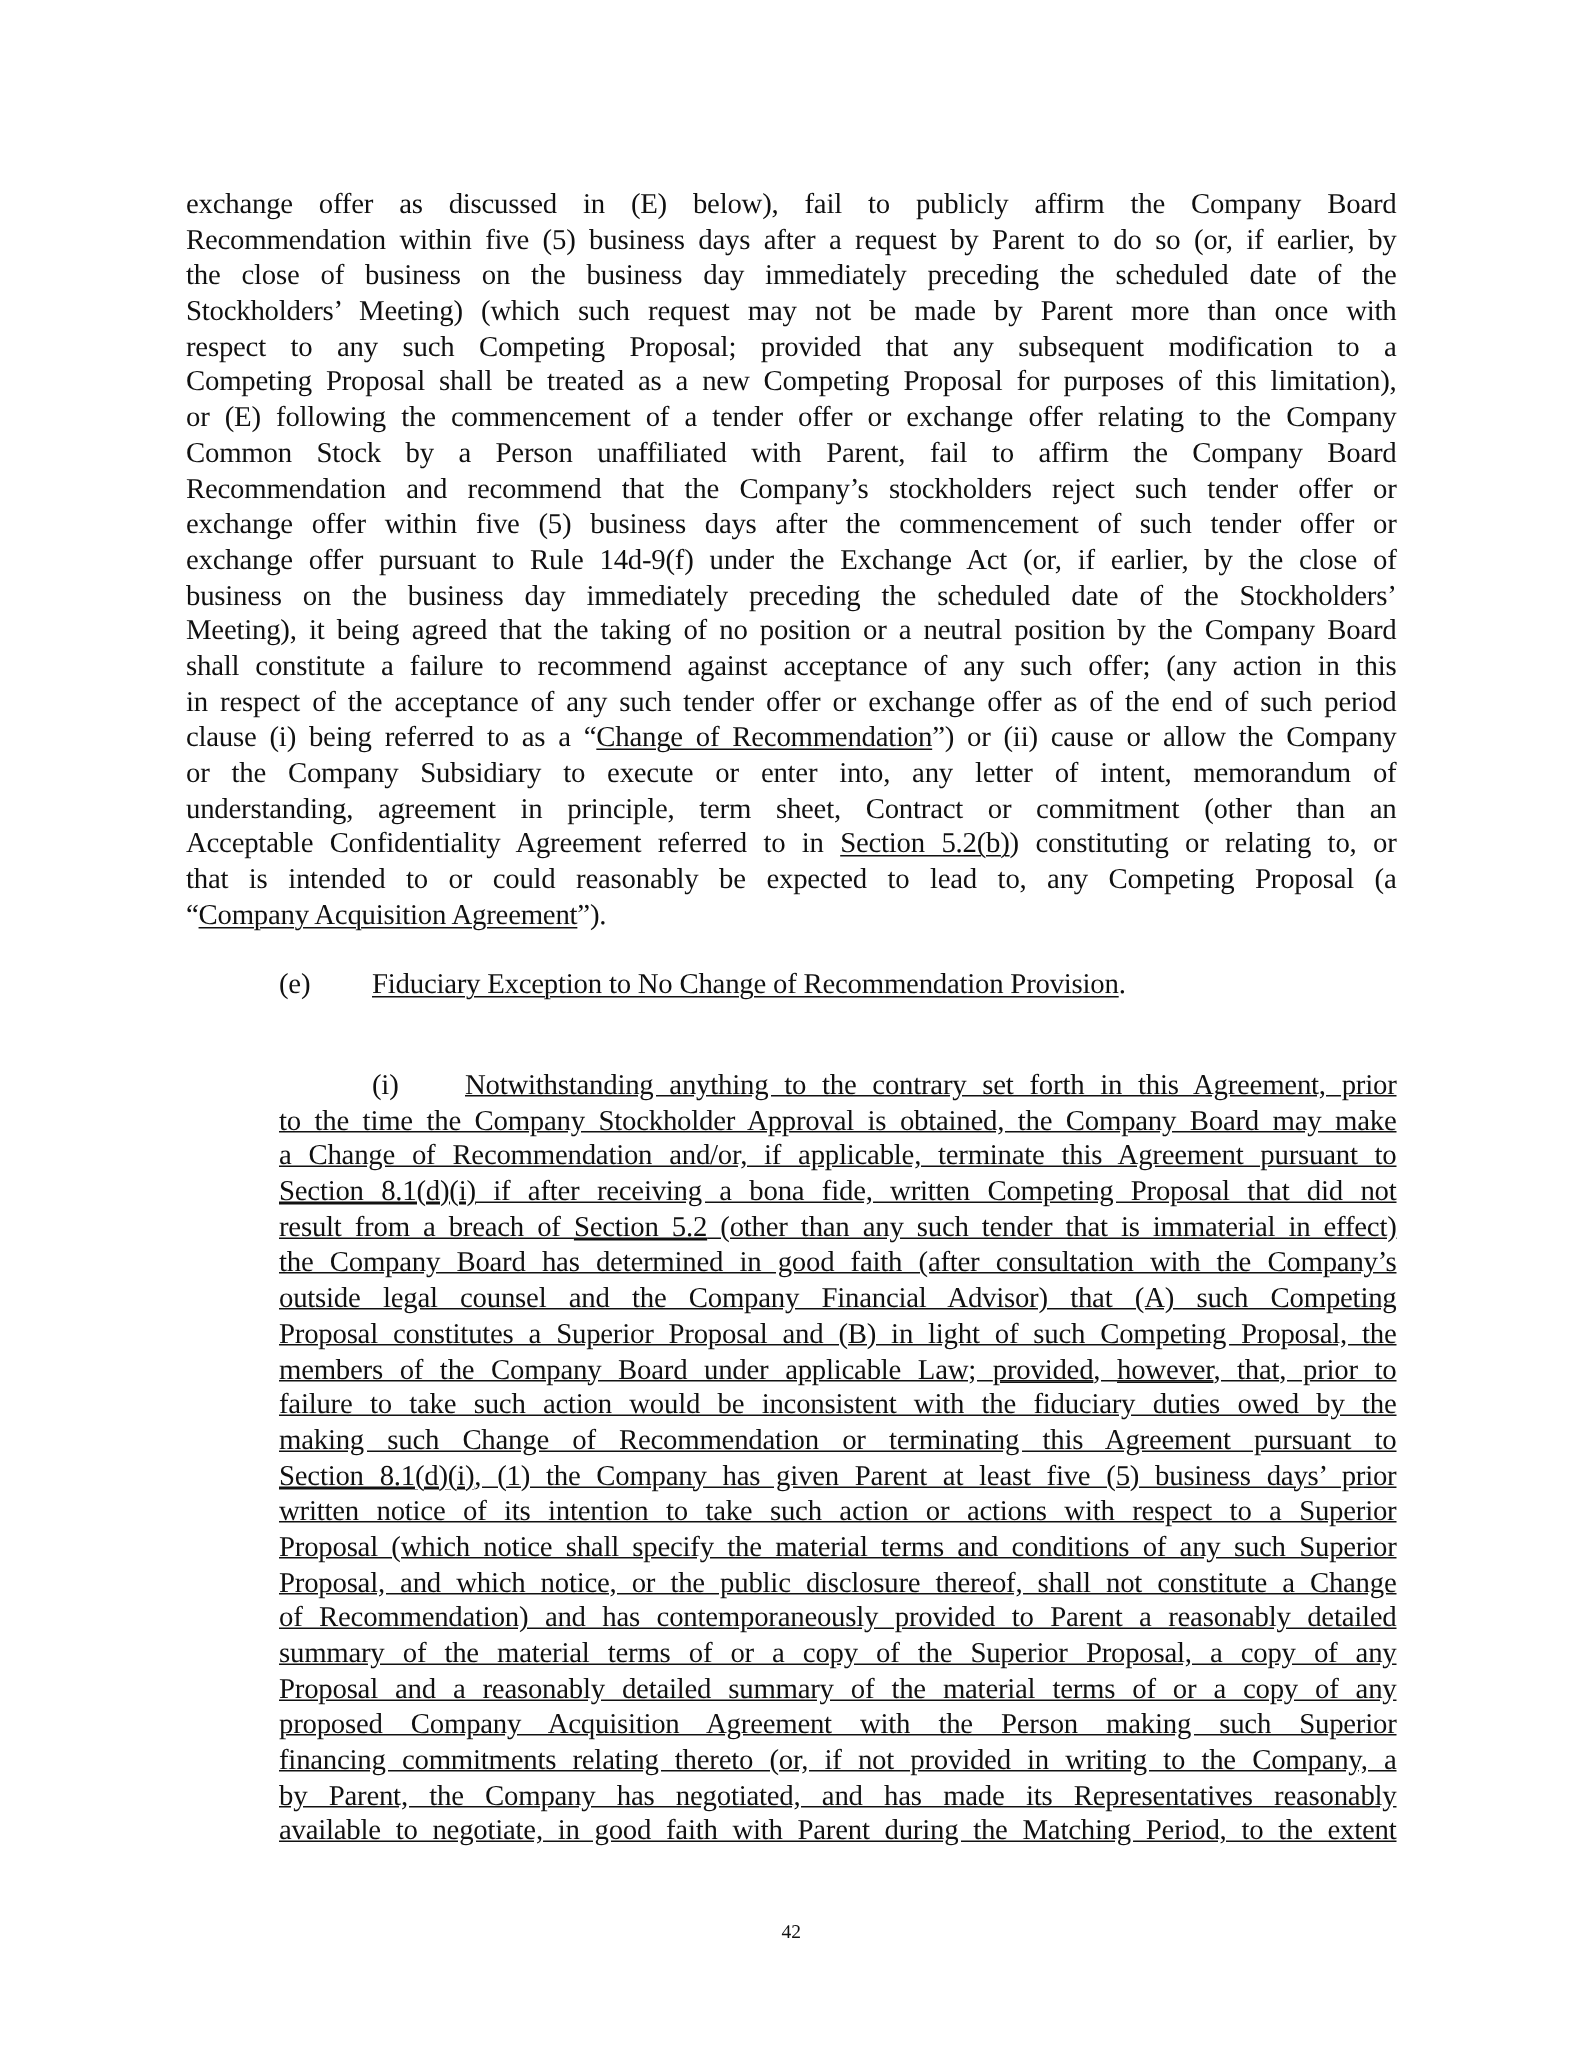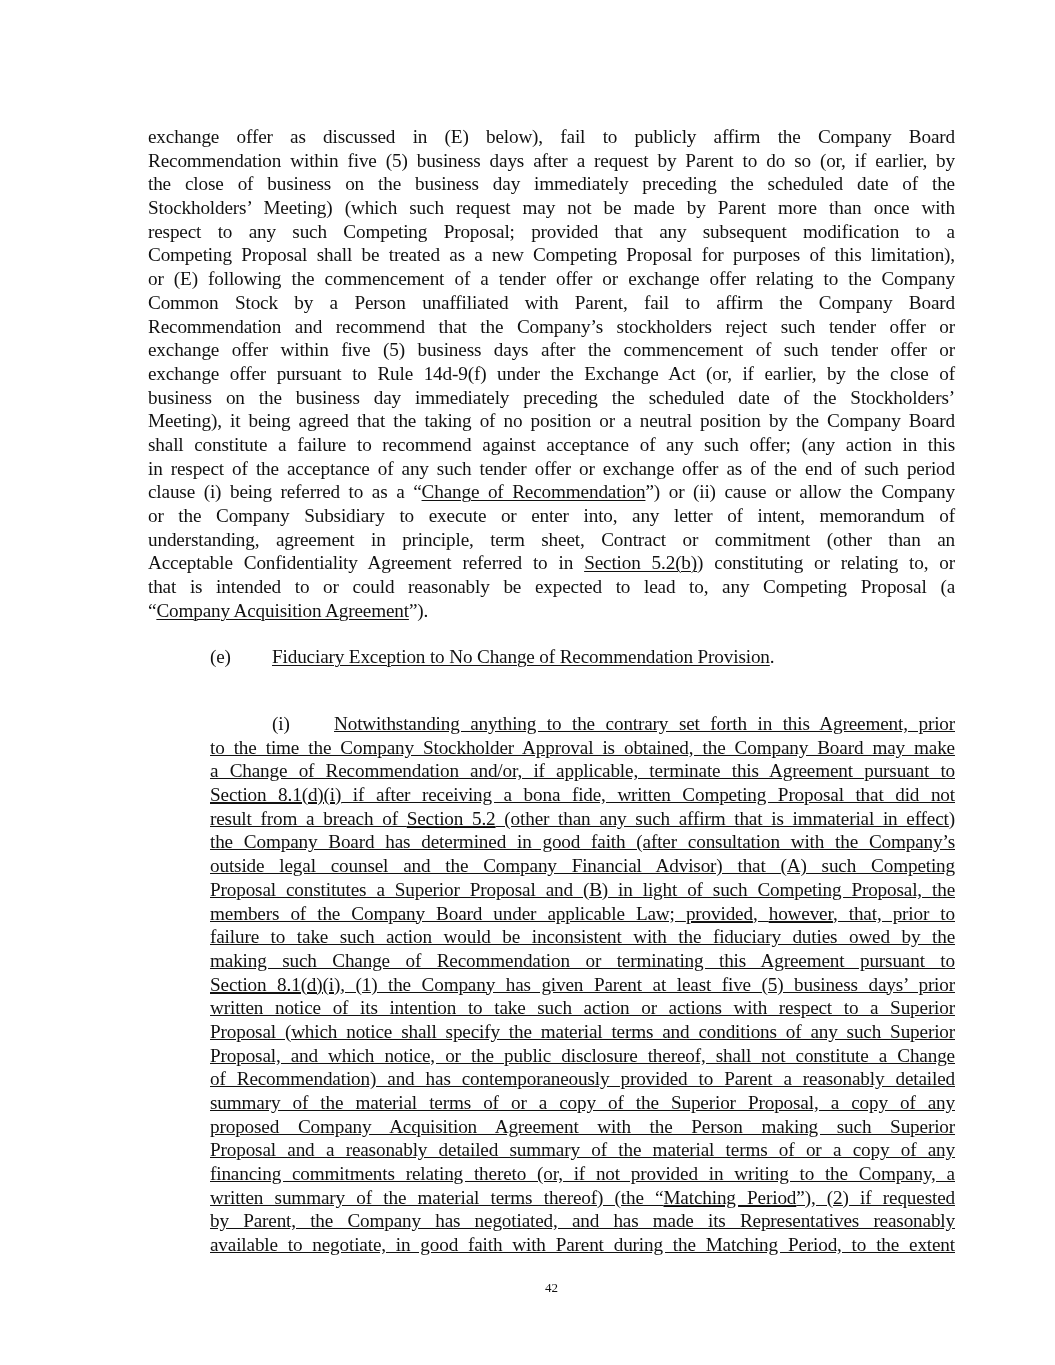--- a/index.html
+++ b/index.html
@@ -4,21 +4,21 @@
 <style>
   html, body { margin: 0; padding: 0; background: #ffffff; }
   body {
     width: 1055px;
     height: 1365px;
     position: relative;
     overflow: hidden;
     font-family: "Liberation Serif", serif;
     color: #111111;
   }
-  .page { position: absolute; left: 0; top: 0; width: 871px; height: 1365px; margin-left: 24px; }
+  .page { position: absolute; left: 0; top: 0; width: 871px; height: 1365px; }
   .para { position: absolute; font-size: 19.2px; }
   .line {
     display: block;
     height: 23.7px;
     line-height: 23.7px;
     white-space: nowrap;
     text-align: justify;
     text-align-last: justify;
     letter-spacing: -0.15px;
   }
@@ -66,36 +66,35 @@
   <div class="para" id="p2">
     <span class="line last"><span class="heading-num">(e)</span><span class="u">Fiduciary Exception to No Change of Recommendation Provision</span><span>.</span></span>
   </div>
 
   <div class="para" id="p3">
     <span class="line"><span class="sub-num">(i)</span><span>Notwithstanding anything to the contrary set forth in this Agreement, prior</span></span>
     <div>
         <span class="line"><span>to the time the Company Stockholder Approval is obtained, the Company Board may make</span></span>
         <span class="line"><span>a Change of Recommendation and/or, if applicable, terminate this Agreement pursuant to</span></span>
         <span class="line"><span class="u">Section 8.1(d)(i)</span><span> if after receiving a bona fide, written Competing Proposal that did not</span></span>
-        <span class="line"><span>result from a breach of </span><span class="u">Section 5.2</span><span> (other than any such affirm that is immaterial in effect)</span></span>
+        <span class="line"><span>result from a breach of </span><span class="u">Section 5.2</span><span> (other than any such tender that is immaterial in effect)</span></span>
         <span class="line"><span>the Company Board has determined in good faith (after consultation with the Company’s</span></span>
         <span class="line"><span>outside legal counsel and the Company Financial Advisor) that (A) such Competing</span></span>
         <span class="line"><span>Proposal constitutes a Superior Proposal and (B) in light of such Competing Proposal, the</span></span>
         <span class="line"><span>members of the Company Board under applicable Law; </span><span class="u">provided</span><span>, </span><span class="u">however</span><span>, that, prior to</span></span>
         <span class="line"><span>failure to take such action would be inconsistent with the fiduciary duties owed by the</span></span>
         <span class="line"><span>making such Change of Recommendation or terminating this Agreement pursuant to</span></span>
         <span class="line"><span class="u">Section 8.1(d)(i)</span><span>, (1) the Company has given Parent at least five (5) business days’ prior</span></span>
         <span class="line"><span>written notice of its intention to take such action or actions with respect to a Superior</span></span>
         <span class="line"><span>Proposal (which notice shall specify the material terms and conditions of any such Superior</span></span>
         <span class="line"><span>Proposal, and which notice, or the public disclosure thereof, shall not constitute a Change</span></span>
         <span class="line"><span>of Recommendation) and has contemporaneously provided to Parent a reasonably detailed</span></span>
         <span class="line"><span>summary of the material terms of or a copy of the Superior Proposal, a copy of any</span></span>
+        <span class="line"><span>Proposal and a reasonably detailed summary of the material terms of or a copy of any</span></span>
         <span class="line"><span>proposed Company Acquisition Agreement with the Person making such Superior</span></span>
-        <span class="line"><span>Proposal and a reasonably detailed summary of the material terms of or a copy of any</span></span>
         <span class="line"><span>financing commitments relating thereto (or, if not provided in writing to the Company, a</span></span>
-        <span class="line"><span>written summary of the material terms thereof) (the “</span><span class="u">Matching Period</span><span>”), (2) if requested</span></span>
         <span class="line"><span>by Parent, the Company has negotiated, and has made its Representatives reasonably</span></span>
         <span class="line"><span>available to negotiate, in good faith with Parent during the Matching Period, to the extent</span></span>
       </div>
   </div>
 
   <div id="page-num">42</div>
 </div>
 
 </body></html>

